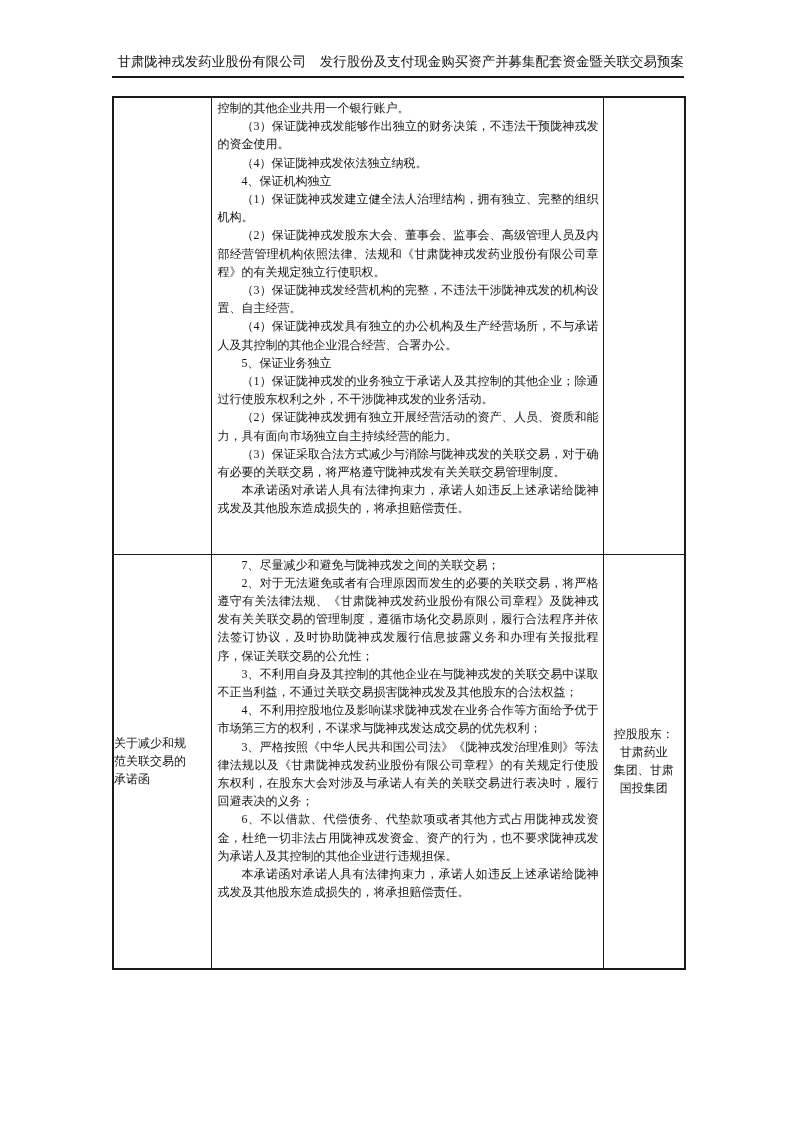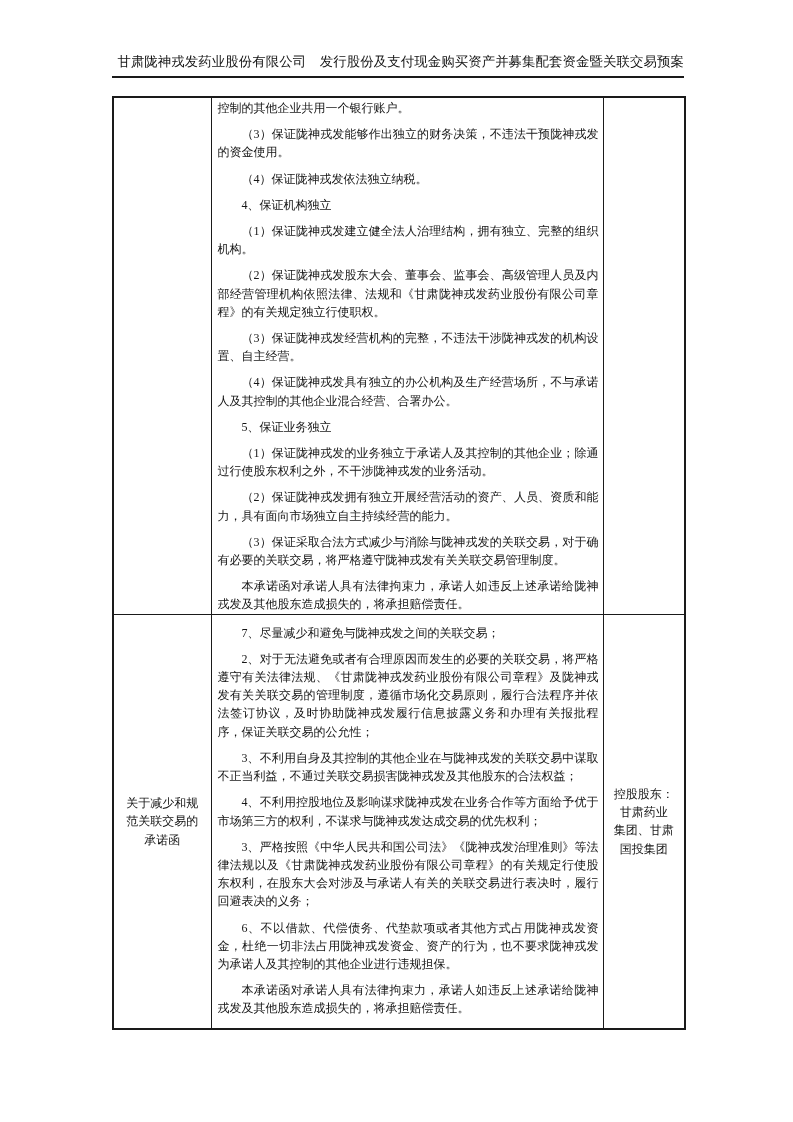--- a/index.html
+++ b/index.html
@@ -43,29 +43,29 @@
   td {
     border: 1.6px solid #1a1a1a;
     padding: 0;
     overflow: hidden;
     font-size: 12px;
     line-height: 18.2px;
   }
   tr.row-0 td { height: 457px; }
   tr.row-1 td { height: 415px; }
   tr.row-2 td { height: 36px; }
-  td.c1 { width: 98px;  vertical-align: middle; text-align: center; }
+  td.c1 { width: 98px;  vertical-align: middle; text-align: left; }
   td.c2 { width: 392px; vertical-align: top;    padding: 1px 4px 0 6px; }
   td.c3 { width: 82px;  vertical-align: middle; text-align: center; }
   .para {
     margin: 0;
     text-align: justify;
     text-justify: inter-ideograph;
   }
-  .para.indent { text-indent: 2em; margin-top: 8px; }
+  .para.indent { text-indent: 2em; }
   .cell-line { line-height: 18.2px; }
 </style>
 </head>
 <body>
 
 <div class="page">
   <div class="doc">
     <div class="doc-header">
       <div class="doc-title">甘肃陇神戎发药业股份有限公司　发行股份及支付现金购买资产并募集配套资金暨关联交易预案</div>
       <div class="doc-rule"></div>

